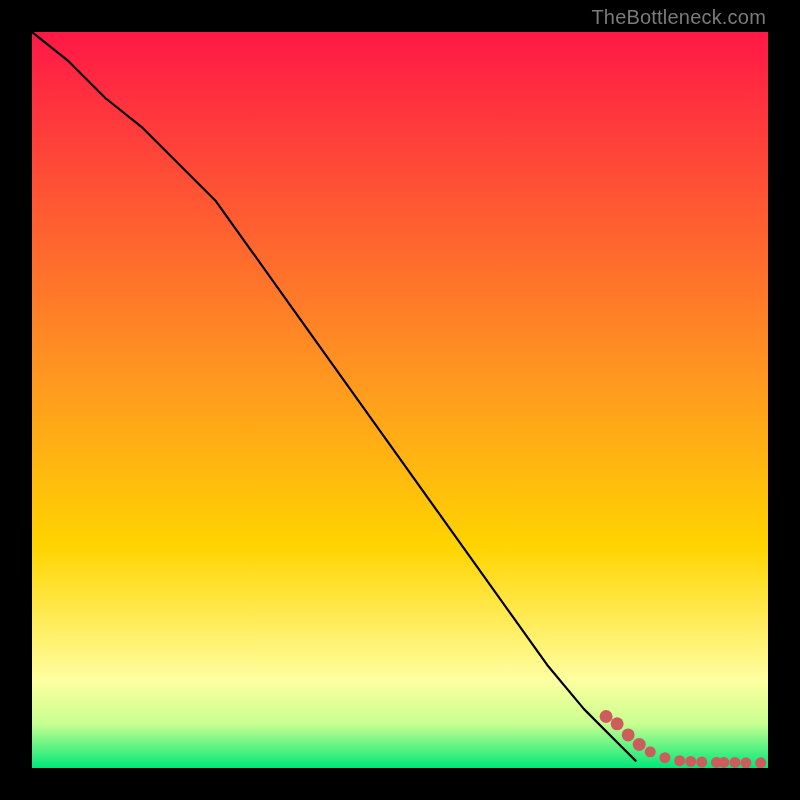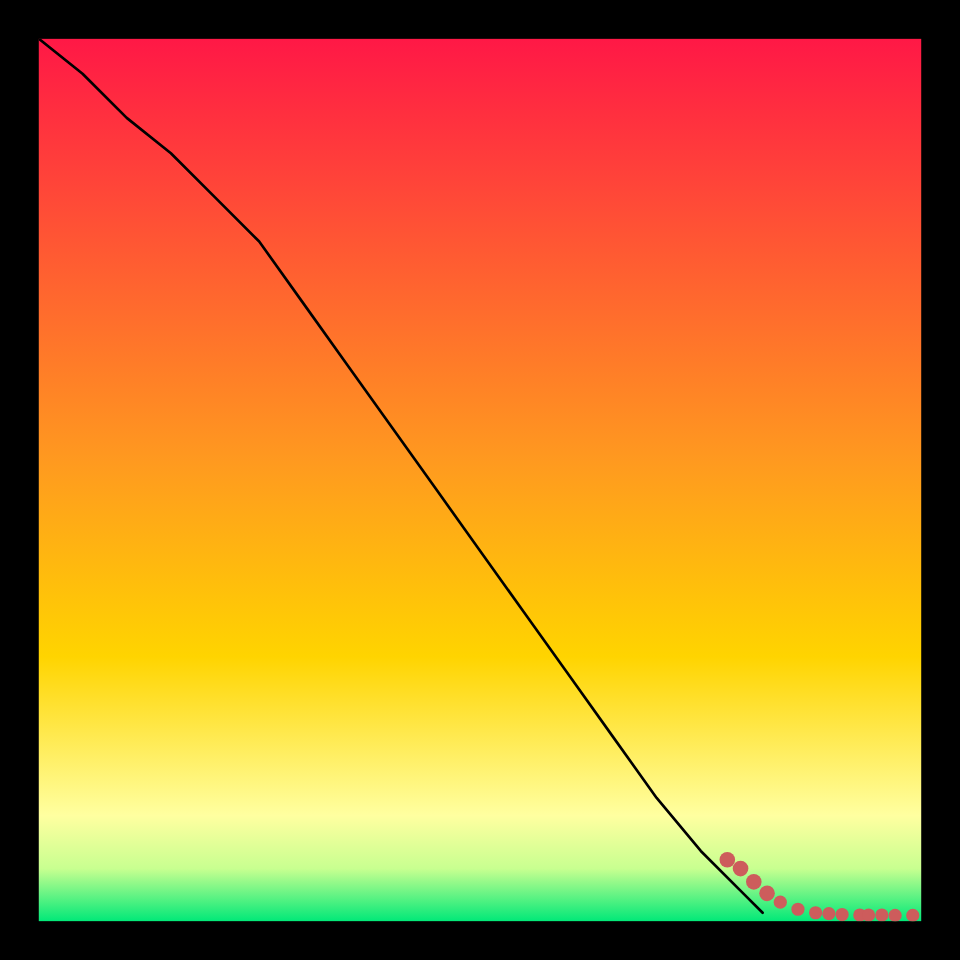--- a/index.html
+++ b/index.html
@@ -33,20 +33,21 @@
     font-size: 20px;
     font-weight: 500;
     letter-spacing: 0.2px;
   }
 </style>
 </head>
 <body>
 
 <div class="frame">
 
+  <div class="attribution">TheBottleneck.com</div>
 
   <div class="plot">
     <svg id="chart-svg" viewBox="0 0 736 736" width="736" height="736" preserveAspectRatio="none">
       <defs>
         <linearGradient id="bg-grad" x1="0" y1="0" x2="0" y2="1">
           <stop id="g0" offset="0%" stop-color="#ff1846"></stop>
           <stop id="g1" offset="48%" stop-color="#ff9a1f"></stop>
           <stop id="g2" offset="70%" stop-color="#ffd400"></stop>
           <stop id="g3" offset="88%" stop-color="#ffffa0"></stop>
           <stop id="g4" offset="94%" stop-color="#c8ff90"></stop>

